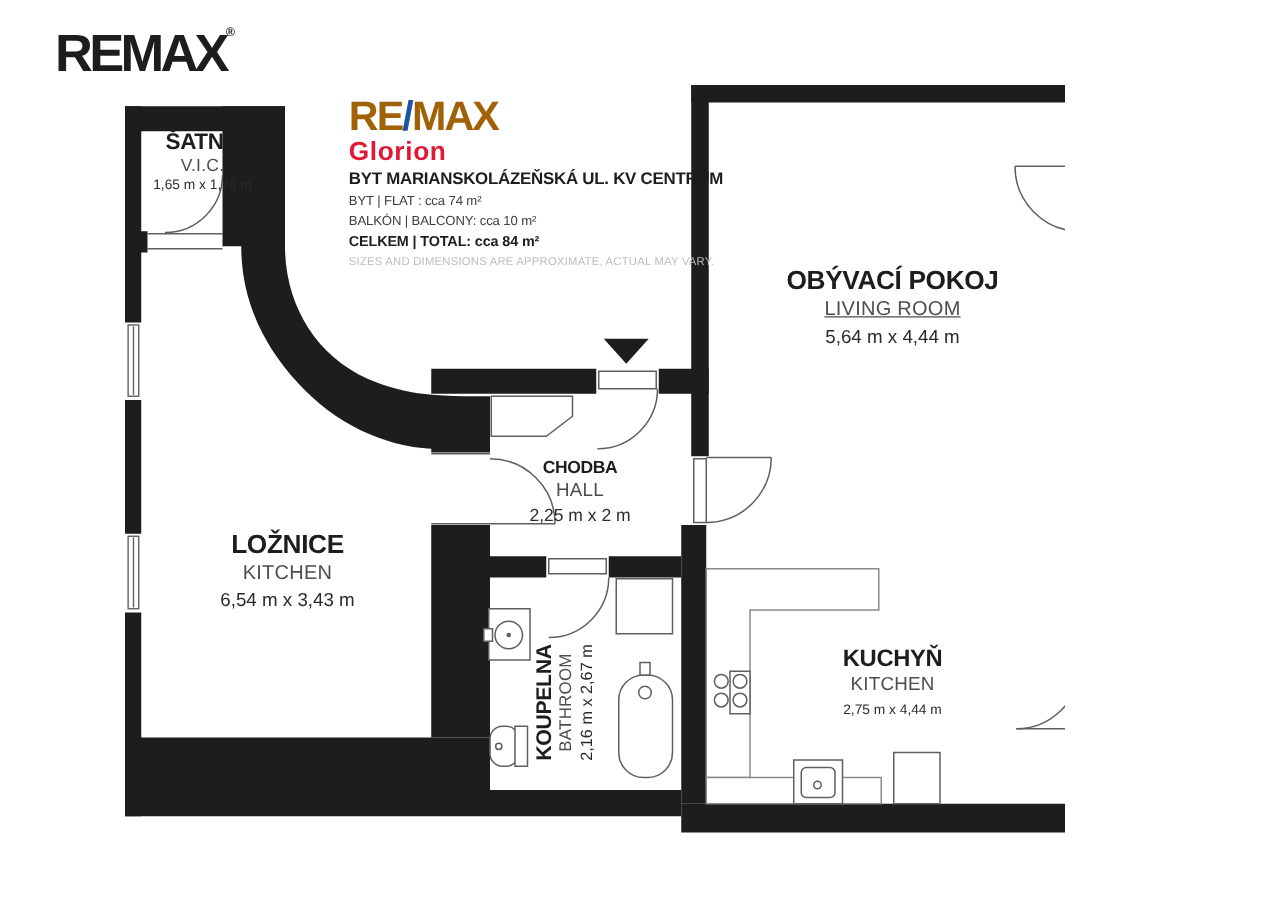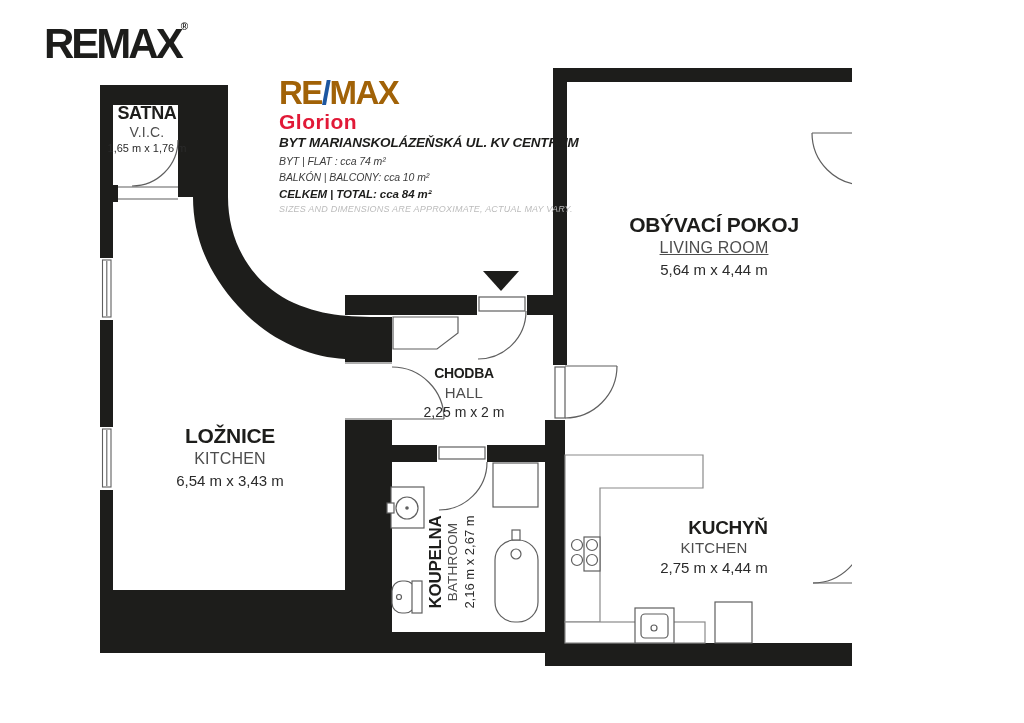--- a/index.html
+++ b/index.html
@@ -14,21 +14,21 @@
   .remax-wordmark{
     left:44px;top:22px;font-weight:bold;font-size:42px;letter-spacing:-3px;
     color:#1d1d1b;line-height:1;
   }
   .remax-wordmark sup{font-size:10px;letter-spacing:0;vertical-align:28px;}
   .office-logo{left:279px;top:76px;line-height:1;}
   .office-logo .remax-line{font-weight:bold;font-size:33px;letter-spacing:-1.5px;}
   .office-logo .re,.office-logo .max{color:#a16207;}
   .office-logo .slash{color:#1c56a0;}
   .office-logo .office-name{font-weight:bold;font-size:21px;color:#e11937;margin-top:2px;letter-spacing:0.5px;}
-  .header-block{left:279px;top:136px;line-height:1;font-style:italic;}
+  .header-block{left:279px;top:136px;line-height:1;}
   .header-title{font-weight:bold;font-size:13.5px;letter-spacing:-0.2px;}
   .header-line{font-size:10.5px;color:#3c3c3c;margin-top:6px;letter-spacing:-0.1px;}
   .header-line.total{font-weight:bold;font-size:11.5px;color:#1d1d1b;}
   .header-disclaimer{font-size:9px;color:#bcbcbc;margin-top:5px;letter-spacing:0.2px;}
 
   
   .room-label{text-align:center;transform:translateX(-50%);white-space:nowrap;}
   .room-label .nm{font-weight:bold;color:#1d1d1b;letter-spacing:-0.3px;}
   .room-label .en{color:#4d4d4d;letter-spacing:0.2px;}
   .room-label .dm{color:#2b2b2b;}
@@ -44,21 +44,21 @@
   .lbl-chodba .nm{font-size:14px;line-height:21px;}
   .lbl-chodba .en{font-size:15px;line-height:18px;}
   .lbl-chodba .dm{font-size:14px;line-height:20px;}
 
   .lbl-obyvaci .nm{font-size:21px;line-height:24px;}
   .lbl-obyvaci .en{font-size:16px;line-height:21px;text-decoration:underline;}
   .lbl-obyvaci .dm{font-size:15px;line-height:23px;}
 
   .lbl-kuchyn .nm{font-size:19px;line-height:22px;text-align:right;}
   .lbl-kuchyn .en{font-size:15px;line-height:18px;}
-  .lbl-kuchyn .dm{font-size:15px;line-height:22px;}
+  .lbl-kuchyn .dm{font-size:11px;line-height:22px;}
 
   .lbl-koupelna{left:452px;top:562px;transform:translate(-50%,-50%) rotate(-90deg);
     text-align:center;white-space:nowrap;}
   .lbl-koupelna .nm{font-size:17px;line-height:19px;}
   .lbl-koupelna .en{font-size:13.5px;line-height:16px;}
   .lbl-koupelna .dm{font-size:13px;line-height:18px;}
 
   .lbl-balkon{left:906px;top:400px;transform:translate(-50%,-50%) rotate(-90deg);
     white-space:nowrap;font-size:15px;}
   .lbl-balkon .nm{font-weight:bold;color:#1d1d1b;}
@@ -235,21 +235,21 @@
   </div>
 
   <div class="abs header-block">
     <div class="header-title">BYT MARIANSKOLÁZEŇSKÁ UL. KV CENTRUM</div>
     <div class="header-line">BYT | FLAT : cca 74 m²</div>
     <div class="header-line">BALKÓN | BALCONY: cca 10 m²</div>
     <div class="header-line total">CELKEM | TOTAL: cca 84 m²</div>
     <div class="header-disclaimer">SIZES AND DIMENSIONS ARE APPROXIMATE, ACTUAL MAY VARY.</div>
   </div>
 
-  <div class="abs room-label lbl-satna" style="left:147px;top:103px">
+  <div class="abs room-label lbl-satna" style="left:162px;top:103px">
     <div class="nm">ŠATNA</div>
     <div class="en">V.I.C.</div>
     <div class="dm">1,65 m x 1,76 m</div>
   </div>
 
   <div class="abs room-label lbl-loznice" style="left:230px;top:424px">
     <div class="nm">LOŽNICE</div>
     <div class="en">KITCHEN</div>
     <div class="dm">6,54 m x 3,43 m</div>
   </div>

